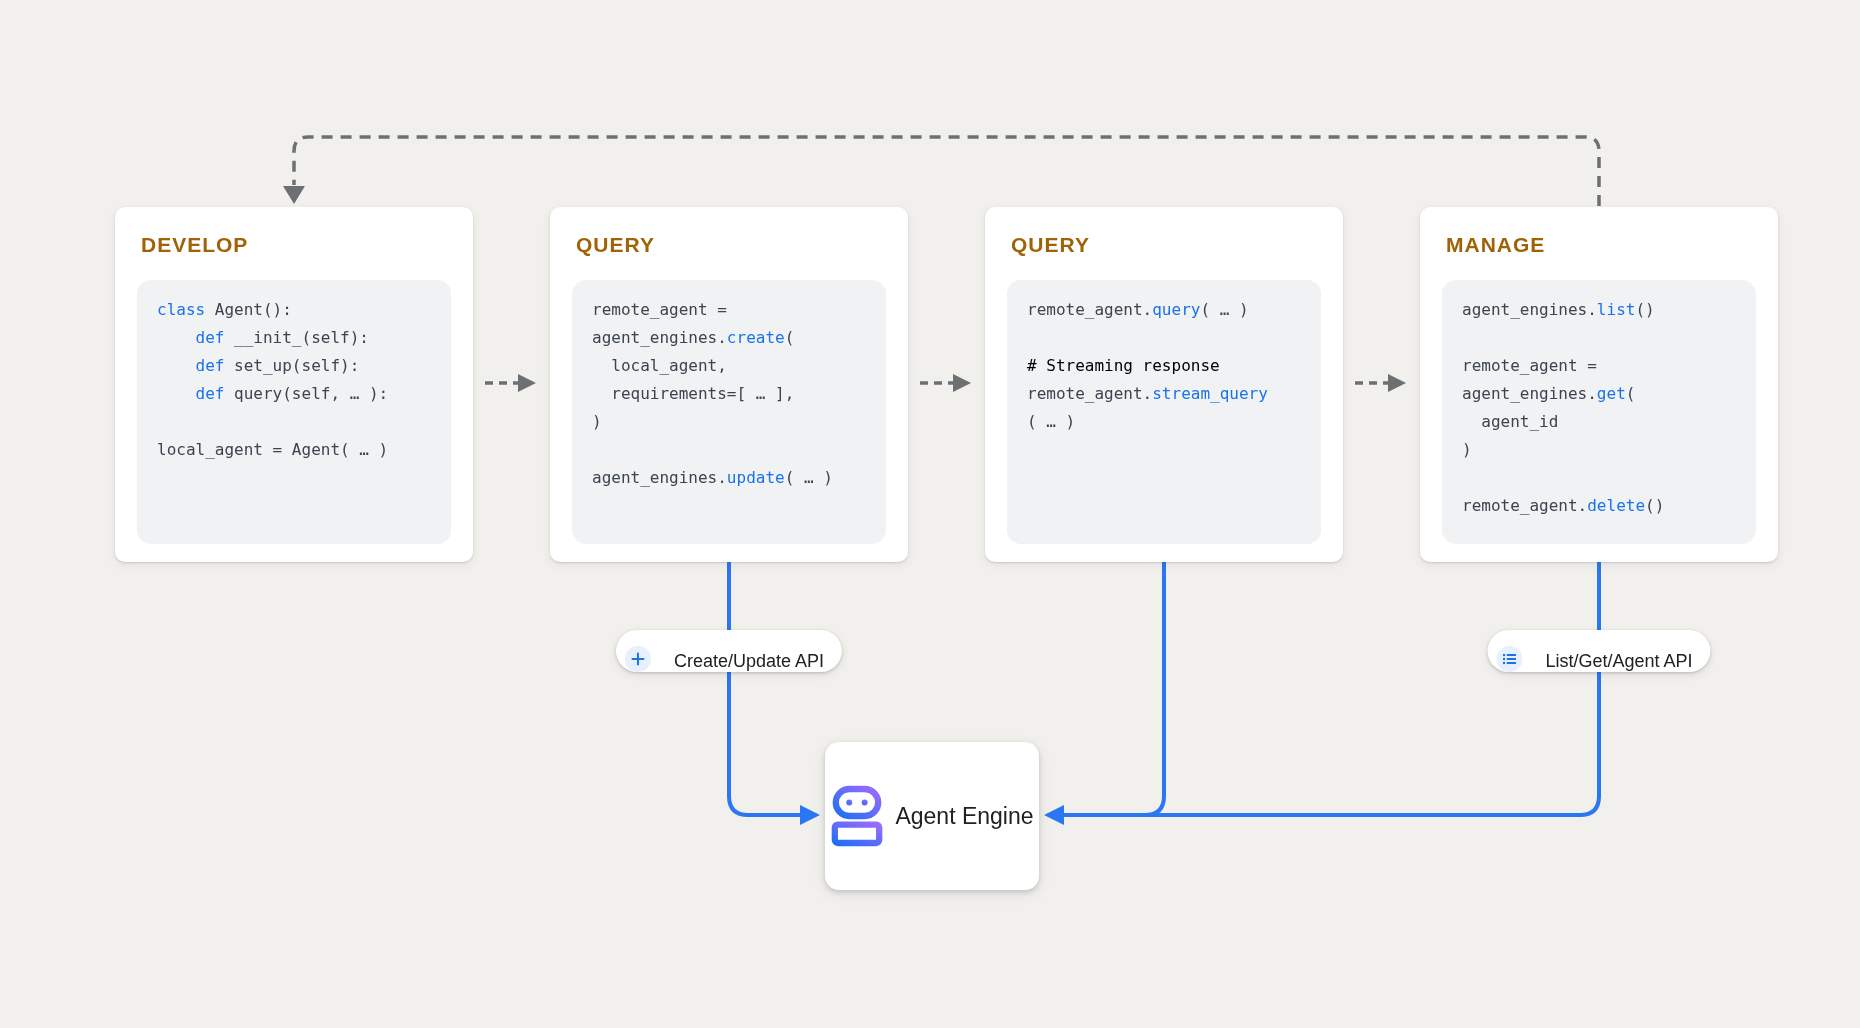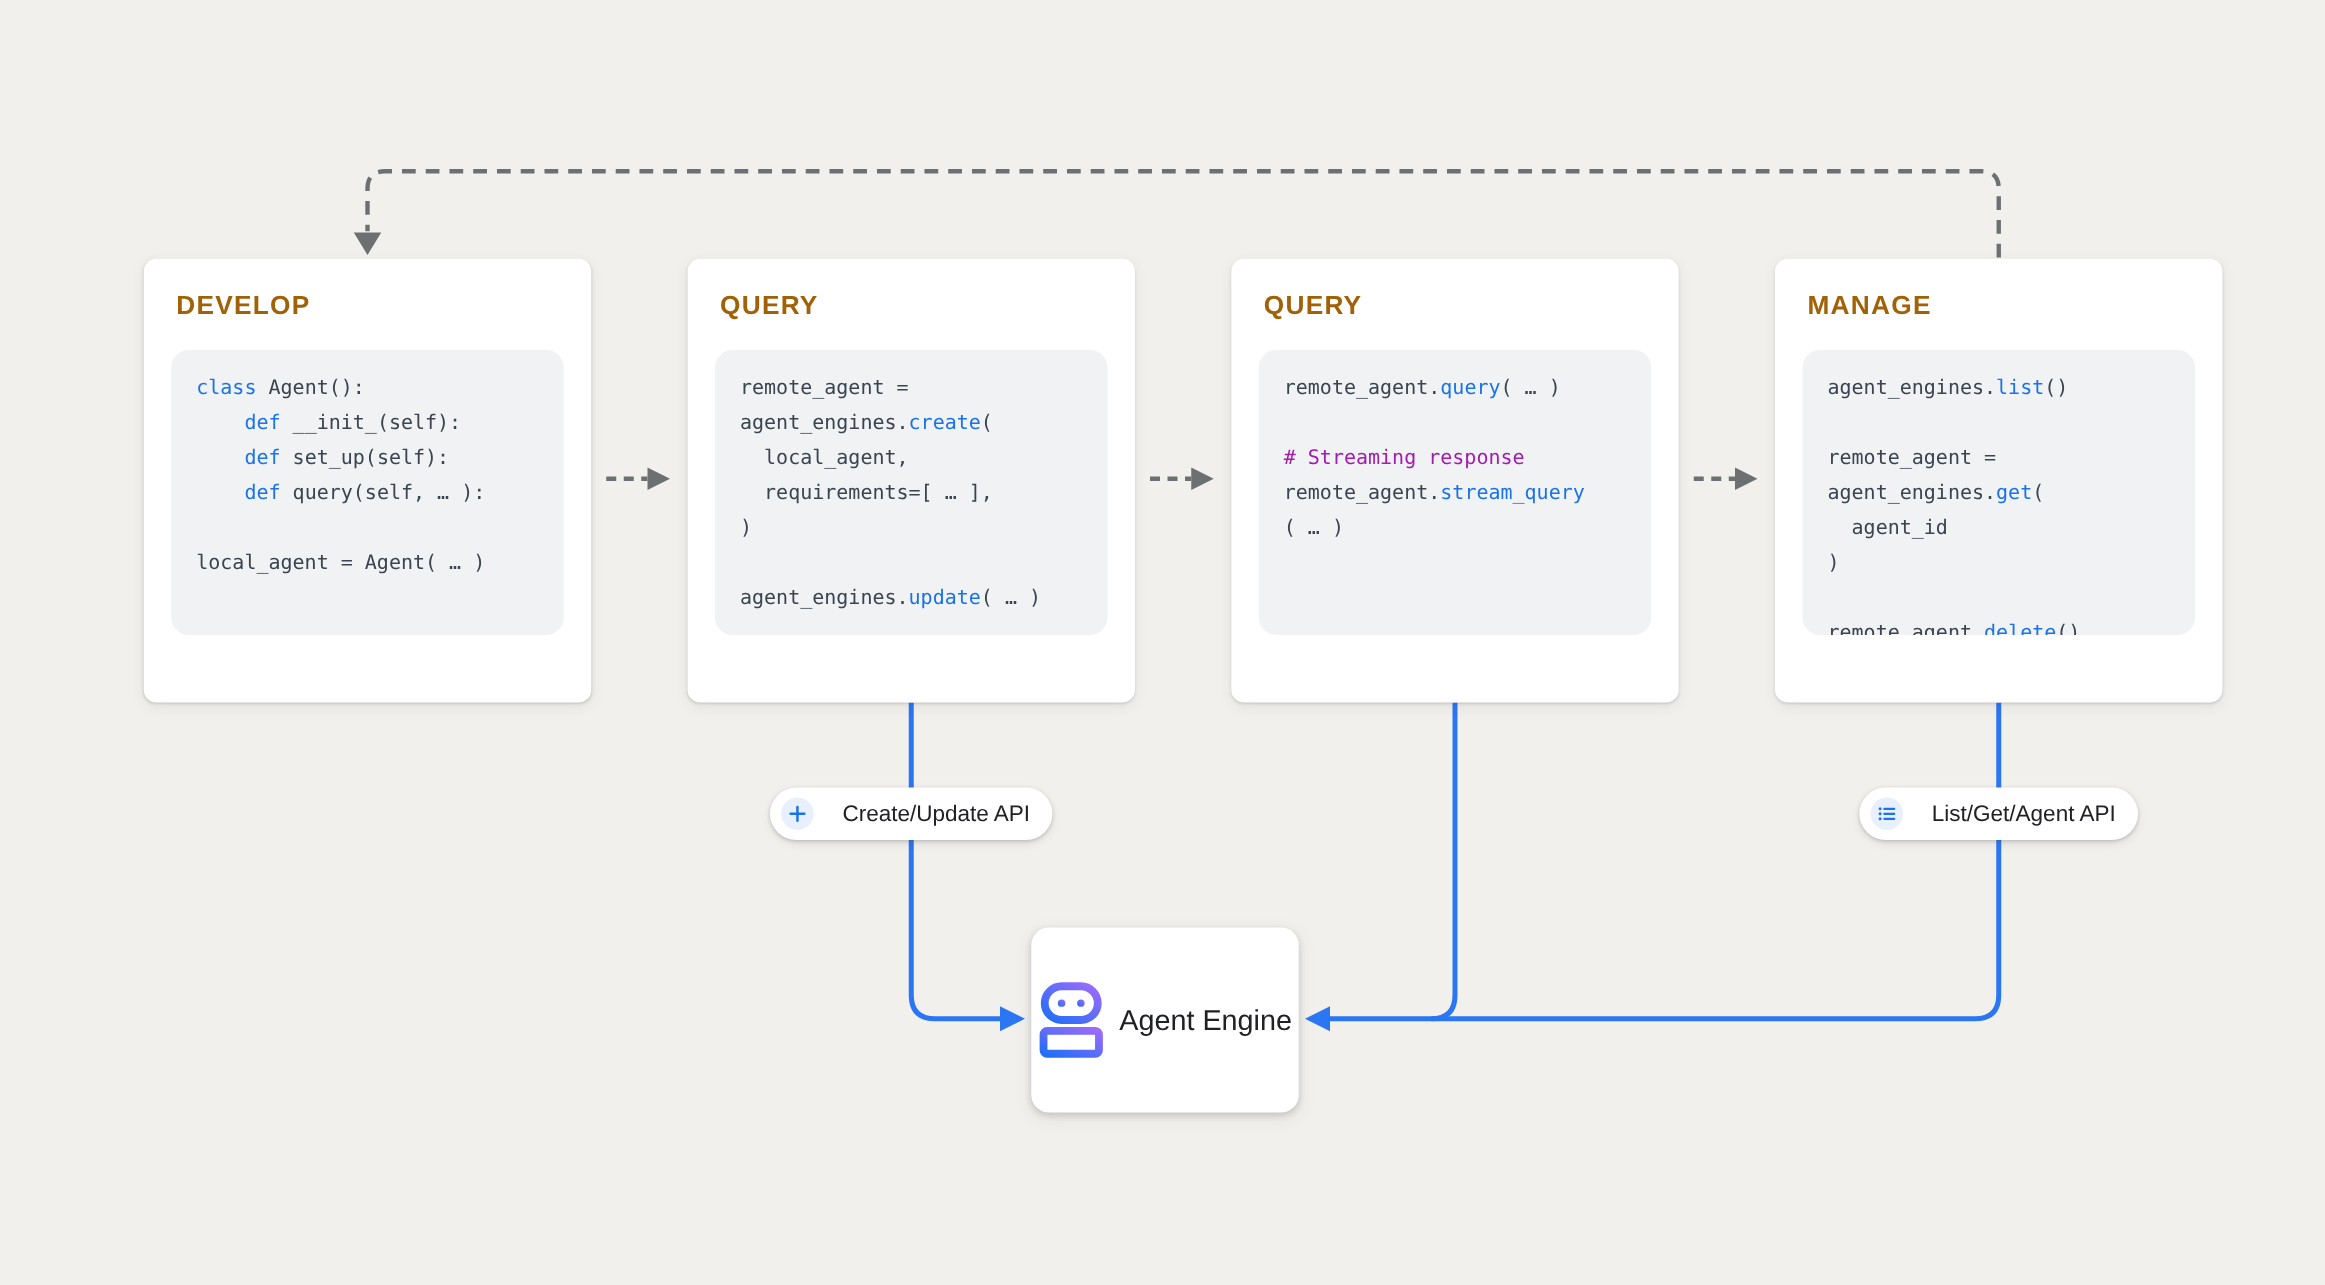--- a/index.html
+++ b/index.html
@@ -18,37 +18,37 @@
     position:absolute;top:207px;width:358px;height:355px;
     background:#ffffff;border-radius:10px;z-index:2;
     box-shadow:0 1px 2px rgba(60,64,67,.18), 0 3px 10px rgba(60,64,67,.08);
   }
   .card-title{
     position:absolute;top:26px;left:26px;
     font-size:21px;font-weight:700;letter-spacing:1px;
     color:#a16207;
   }
   .code-block{
-    position:absolute;left:22px;right:22px;top:73px;height:228px;
+    position:absolute;left:22px;right:22px;top:73px;height:264px;
     background:#f0f2f4;border-radius:14px;
     padding:16px 0 16px 20px;box-sizing:border-box;
     margin:0;
     font-family:"DejaVu Sans Mono", monospace;
     font-size:16px;line-height:28px;color:#3b4450;
     white-space:pre;overflow:hidden;
   }
   .tok-kw{color:#1a73e8;}
-  .tok-cm{color:#a21caf;}
+  .tok-cm{color:#000000;}
   .tok-pl{color:#3b4450;}
 
   
   .pill{
     position:absolute;top:630px;height:42px;z-index:3;
     transform:translateX(-50%);
-    display:flex;align-items:center;gap:23px;
+    display:flex;align-items:flex-end;gap:23px;
     background:#ffffff;border-radius:22px;
     padding:0 18px 0 9px;
     box-shadow:0 1px 3px rgba(60,64,67,.25), 0 3px 8px rgba(60,64,67,.10);
   }
   .pill-icon{
     width:26px;height:26px;border-radius:50%;
     background:#e8f0fe;flex:0 0 auto;
     display:flex;align-items:center;justify-content:center;
   }
   .pill-label{font-size:18px;color:#202124;white-space:nowrap;}

